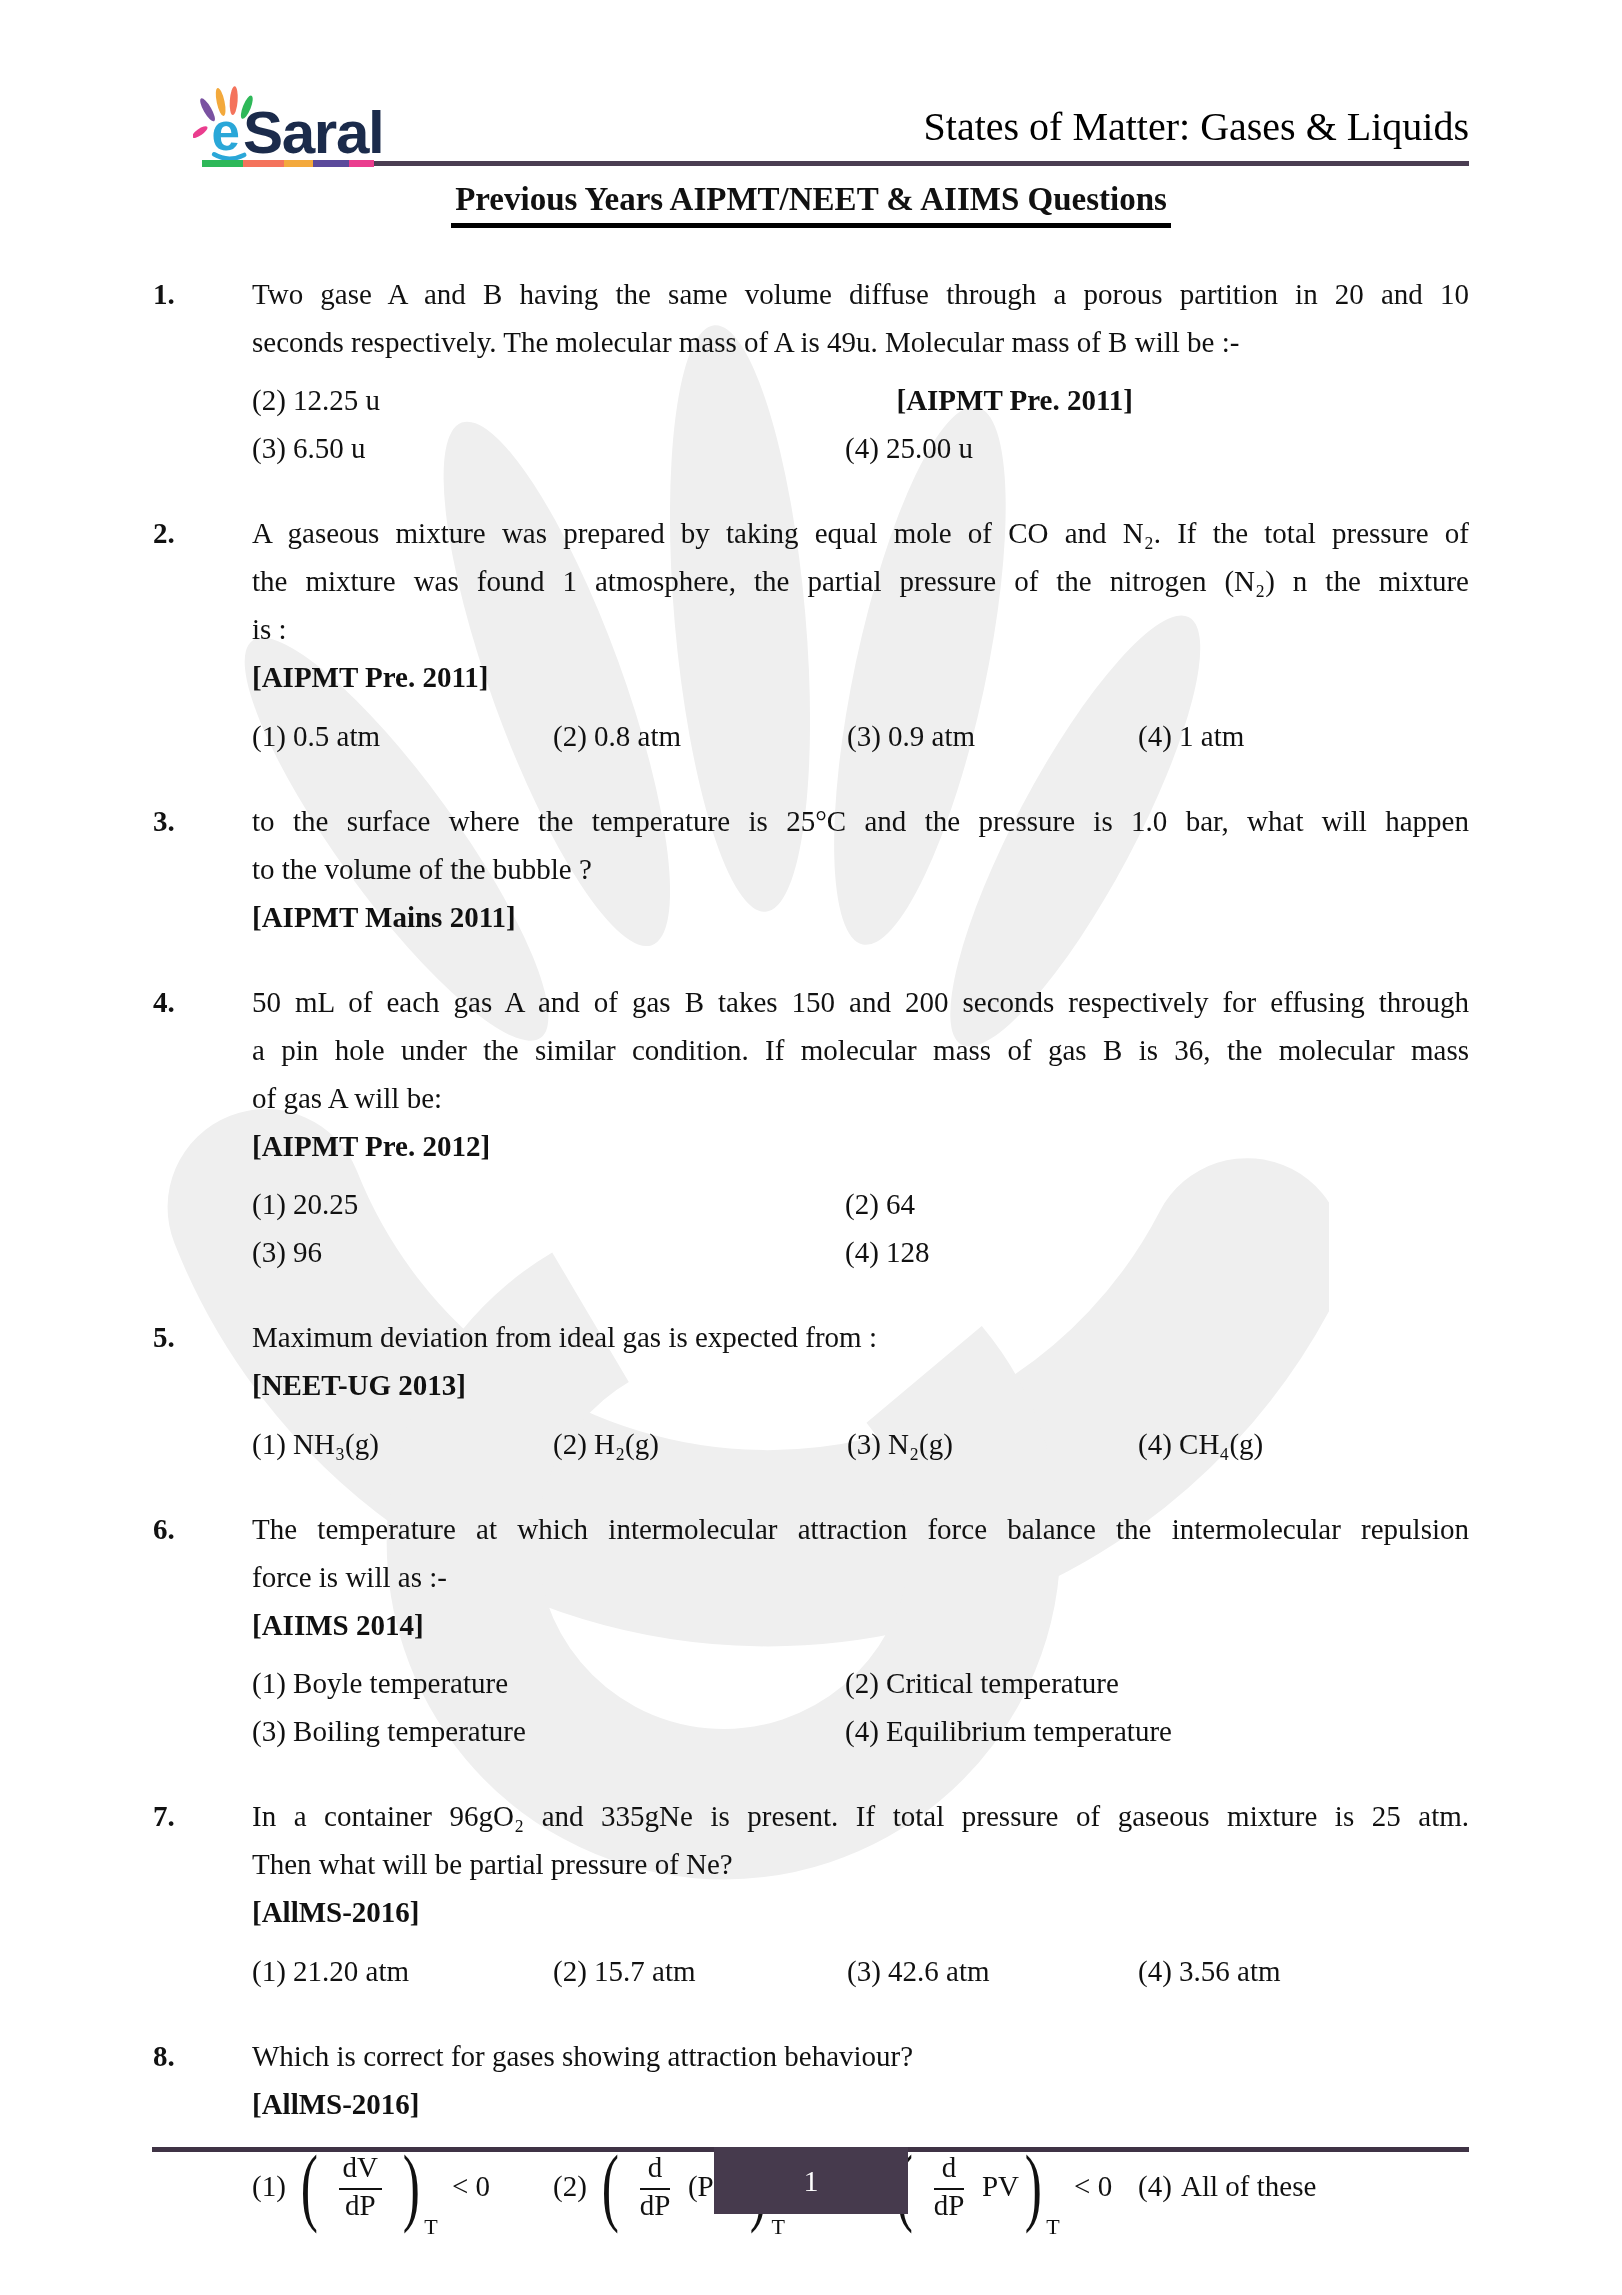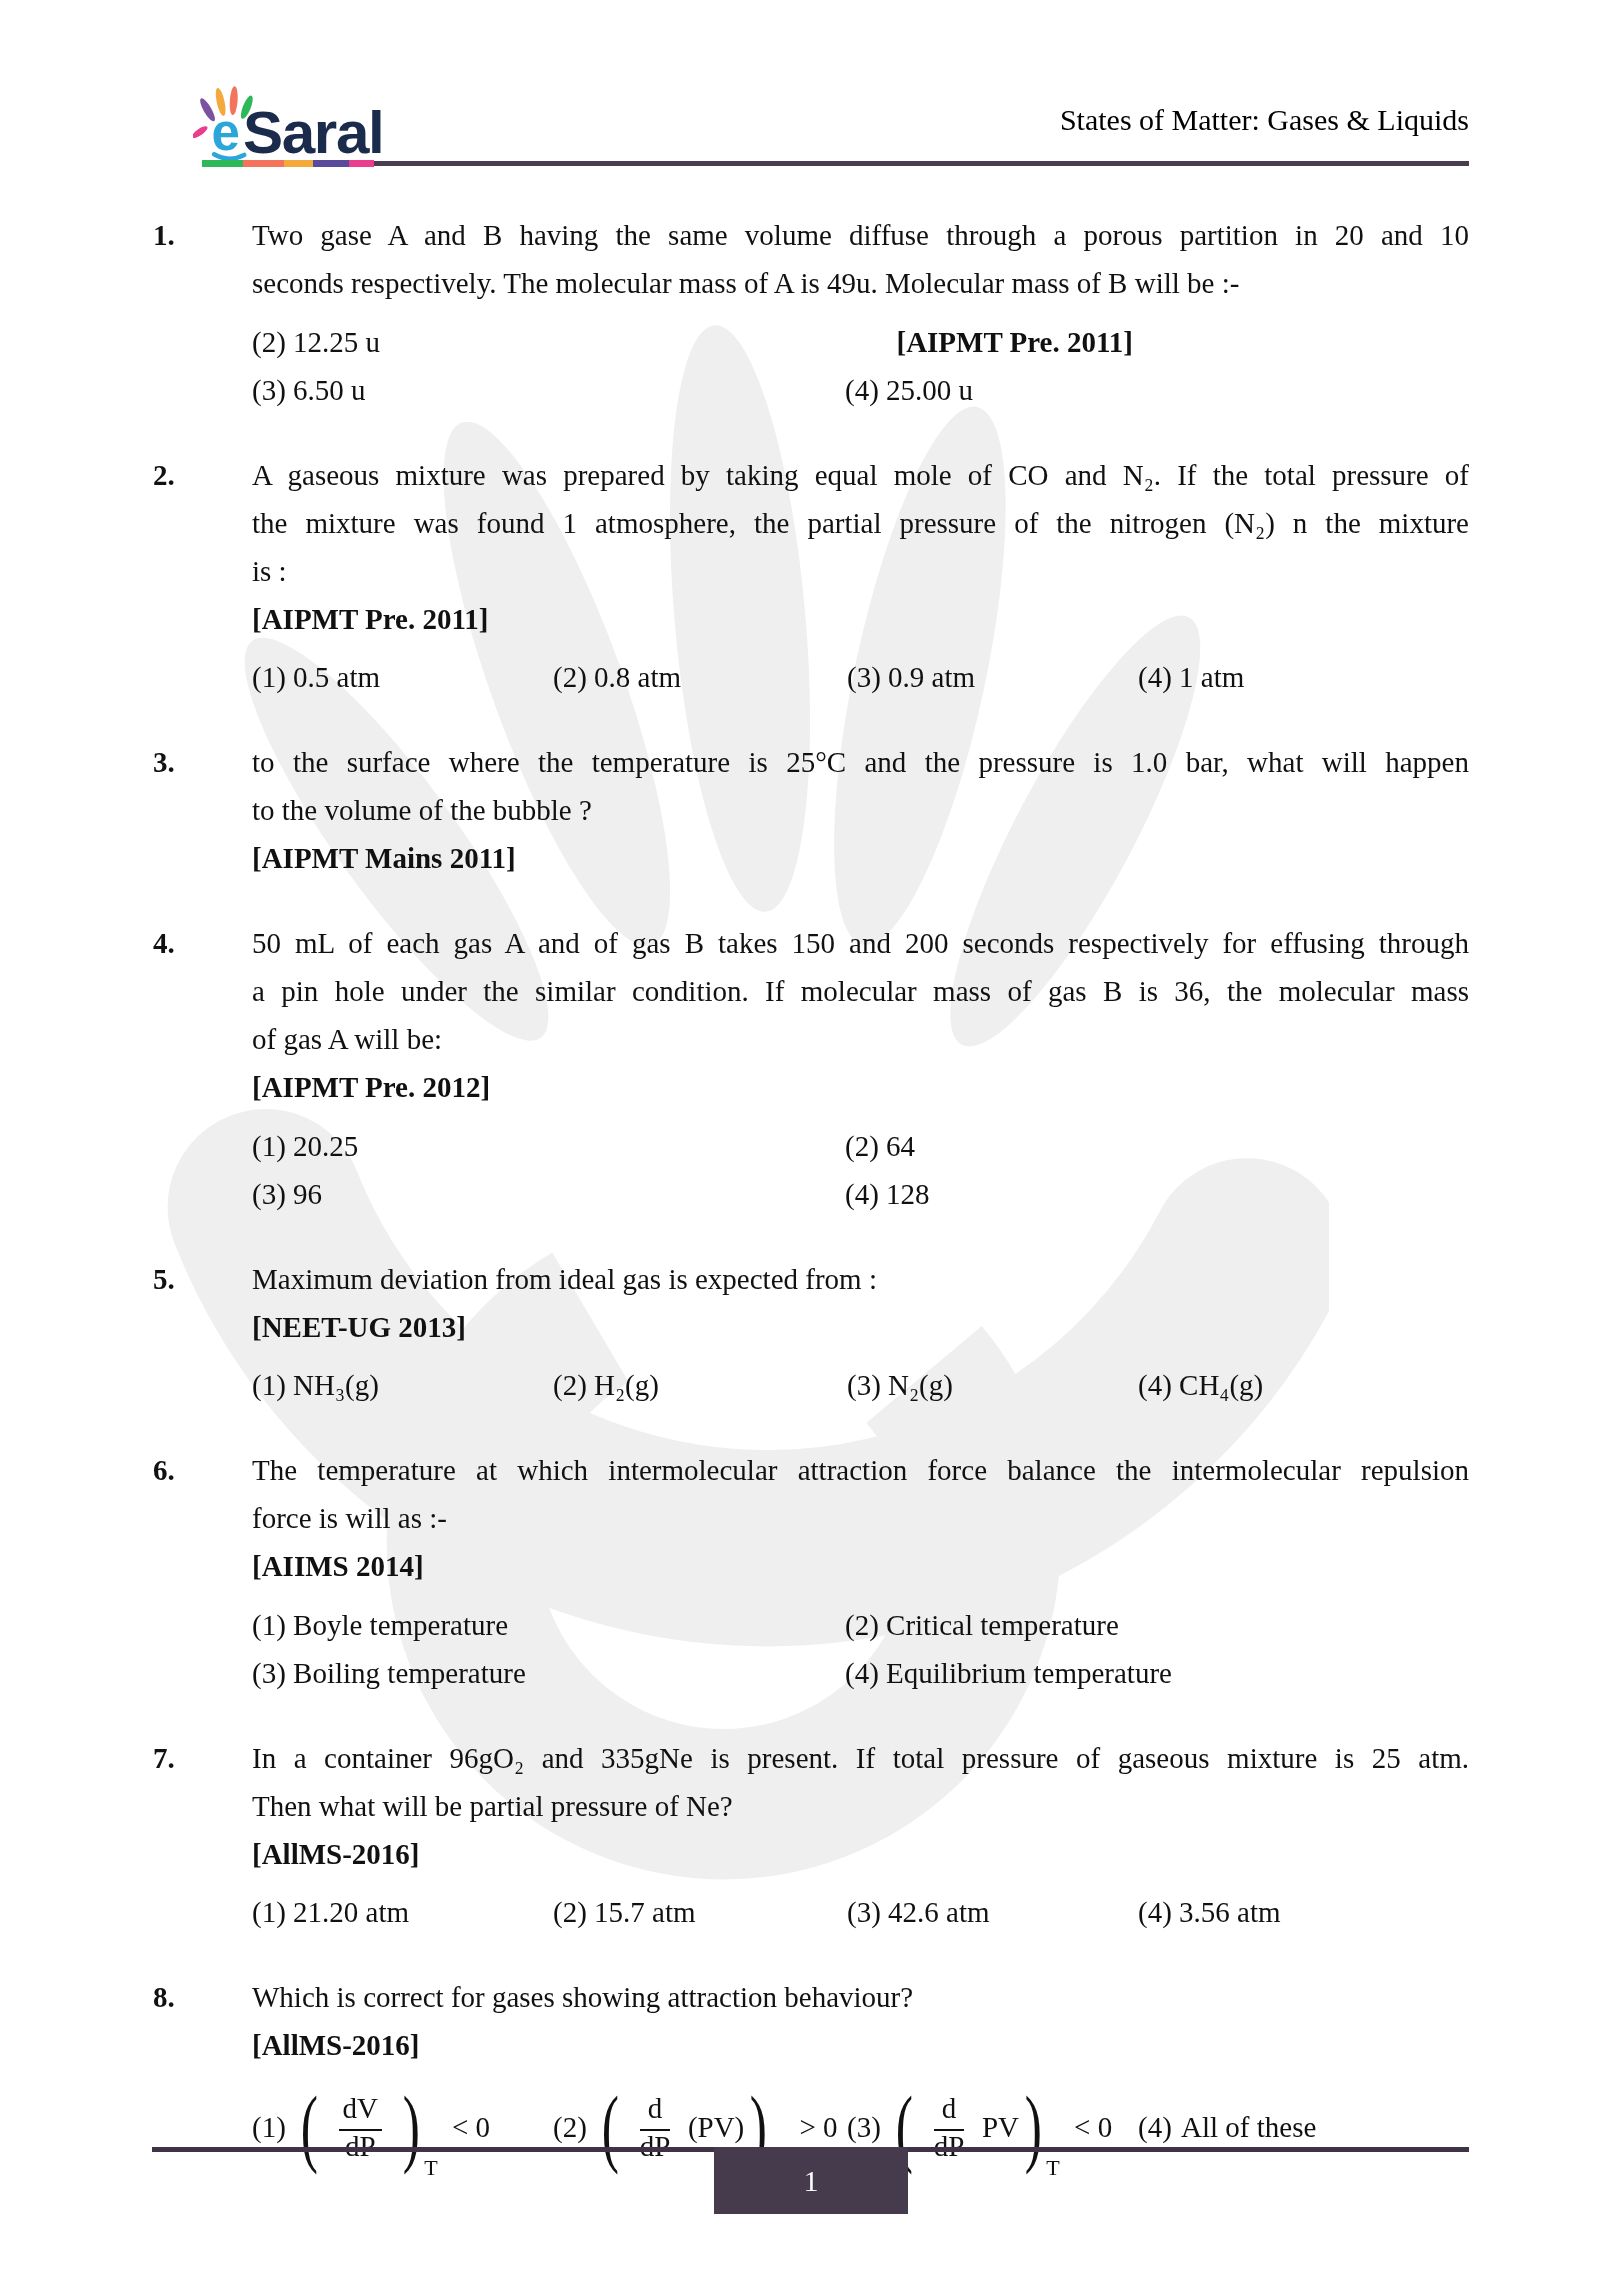--- a/index.html
+++ b/index.html
@@ -3,21 +3,21 @@
 <meta charset="utf-8">
 <style>
   html,body{margin:0;padding:0;background:#777;}
   .page{position:relative;width:1622px;height:2295px;background:#ffffff;overflow:hidden;
         font-family:"Liberation Serif","DejaVu Serif",serif;color:#111;}
   
   .wm{position:absolute;left:151px;top:275px;z-index:0;}
   
   .header{position:relative;height:169px;z-index:1;}
   .logo{position:absolute;left:193px;top:85px;}
-  .topic{position:absolute;right:153px;top:103px;font-size:30px;color:#000;}
+  .topic{position:absolute;right:153px;top:103px;font-size:40px;color:#000;}
   .rule{position:absolute;left:202px;right:153px;top:160px;height:6.5px;display:flex;}
   .rule .seg{height:6.5px;}
   .rule .seg-dark{flex:1;height:5.2px;margin-top:0.7px;}
   
   .title-wrap{text-align:center;margin-top:11.8px;position:relative;z-index:1;}
   .title{display:inline-block;font-weight:bold;font-size:33px;
          border-bottom:5.9px solid #000;padding:0 3.9px 5.2px 3.9px;}
   
   .content{position:relative;z-index:1;margin:42px 153px 0 252px;font-size:29px;}
   .q{position:relative;margin-bottom:37px;}
@@ -81,20 +81,23 @@
     <div class="rule">
       <div class="seg" style="width:41px;background:#2eb859"></div>
       <div class="seg" style="width:41px;background:#f4735c"></div>
       <div class="seg" style="width:29px;background:#f3a93c"></div>
       <div class="seg" style="width:36px;background:#5b4a9b"></div>
       <div class="seg" style="width:25px;background:#ea3d8e"></div>
       <div class="seg seg-dark" style="background:#4a3d52"></div>
     </div>
   </div>
 
+  <div class="title-wrap">
+    <span class="title">Previous Years AIPMT/NEET &amp; AIIMS Questions</span>
+  </div>
 
   <div class="content">
 
     <section class="q">
       <span class="qnum">1.</span>
       <div class="jline">Two gase A and B having the same volume diffuse through a porous partition in 20 and 10</div>
       <div class="line">seconds respectively. The molecular mass of A is 49u. Molecular mass of B will be :-</div>
       <div class="opts">
         <div class="optrow2tag">
           <span>(2) 12.25 u</span>

